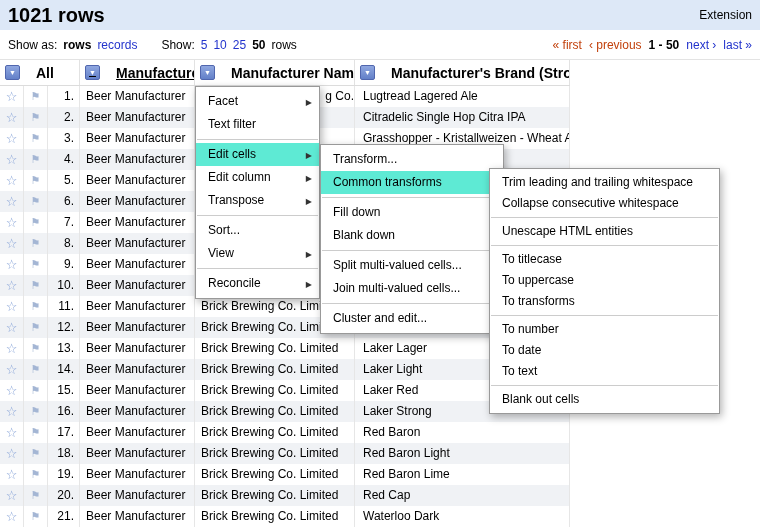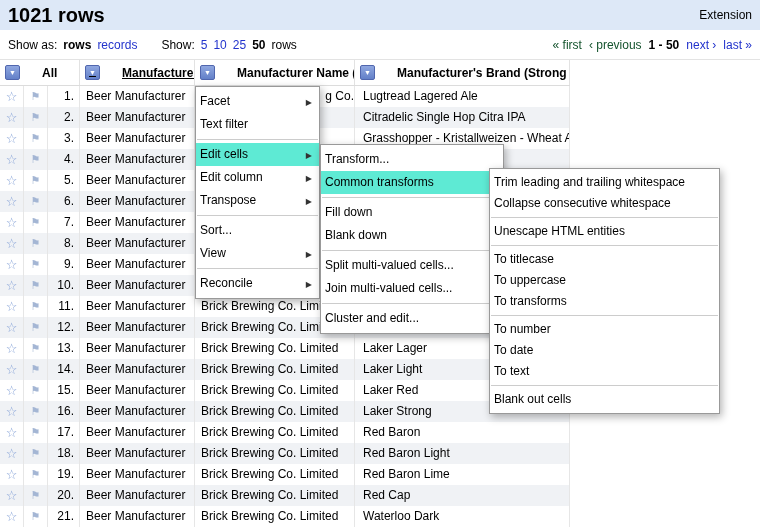--- a/index.html
+++ b/index.html
@@ -4,21 +4,21 @@
 <style>
   * { margin:0; padding:0; box-sizing:border-box; }
   html,body { width:760px; height:527px; }
   body {
     font-family:"Liberation Sans", sans-serif;
     font-size:12px; color:#000; background:#fff;
     position:relative; overflow:hidden;
   }
   .bold { font-weight:bold; }
   .link { color:#2233CC; cursor:pointer; text-decoration:none; }
-  .dis  { color:#14532d; }
+  .dis  { color:#c2410c; }
 
   
   .summary-bar {
     position:absolute; top:0; left:0; width:760px; height:30px;
     background:#DDE8F7; display:flex; align-items:center; padding:0 8px;
   }
   .title { font-size:20px; font-weight:bold; }
   .extensions { margin-left:auto; padding-right:0; }
 
   
@@ -27,21 +27,21 @@
     display:flex; align-items:center; gap:6px; padding:0 8px;
     background:#fff; border-bottom:1px solid #E3E3E3;
   }
   .gap { display:inline-block; width:12px; }
   .pagination { margin-left:auto; display:flex; gap:7px; align-items:center; }
 
   
   .grid { position:absolute; top:60px; left:0; width:760px; }
   .thead { display:flex; width:570px; height:26px; border-bottom:1px solid #DCDCDC; background:#fff; }
   .th { display:flex; align-items:center; padding-left:5px; overflow:hidden; white-space:nowrap; border-right:1px solid #E2E2E2; }
-  .th-label { font-weight:bold; font-size:12px; margin-left:22px; overflow:hidden; white-space:nowrap; }
+  .th-label { font-weight:bold; font-size:14px; margin-left:16px; overflow:hidden; white-space:nowrap; }
   .h-all { width:80px; } .h-type { width:115px;text-decoration:underline; } .h-name { width:160px; } .h-brand { width:215px; }
   .dd {
     display:inline-flex; align-items:center; justify-content:center;
     width:15px; height:15px; flex:0 0 15px;
     background:linear-gradient(#8FA7E0,#6380C8);
     border:1px solid #5066AE; border-radius:2px; cursor:pointer;
   }
   .tri { color:#fff; font-size:7px; line-height:1; }
 
   .tbody { width:570px; }
@@ -56,21 +56,21 @@
   .c-brand{ width:215px; padding-left:8px; }
 
   
   .menu {
     position:absolute; background:#fff; border:1px solid #999;
     box-shadow:2px 3px 8px rgba(0,0,0,0.3); padding:3px 0; z-index:20;
   }
   .menu1 { left:195px; top:86px;  width:125px; z-index:20; }
   .menu2 { left:320px; top:144px; width:184px; z-index:21; }
   .menu3 { left:489px; top:168px; width:231px; z-index:22; }
-  .menu-item { position:relative; padding:4px 18px 4px 4px; white-space:nowrap; cursor:default; line-height:15px; }
+  .menu-item { position:relative; padding:4px 18px 4px 12px; white-space:nowrap; cursor:default; line-height:15px; }
   .menu3 .menu-item { padding-top:3px; padding-bottom:3px; }
   .menu-item.active { background:#5eead4; }
   .arrow { position:absolute; right:7px; top:50%; transform:translateY(-50%); font-size:8px; color:#333; }
   .sep { border-top:1px solid #CCC; margin:3px 1px; }
 </style>
 </head>
 <body>
 
 <div class="app">
 

